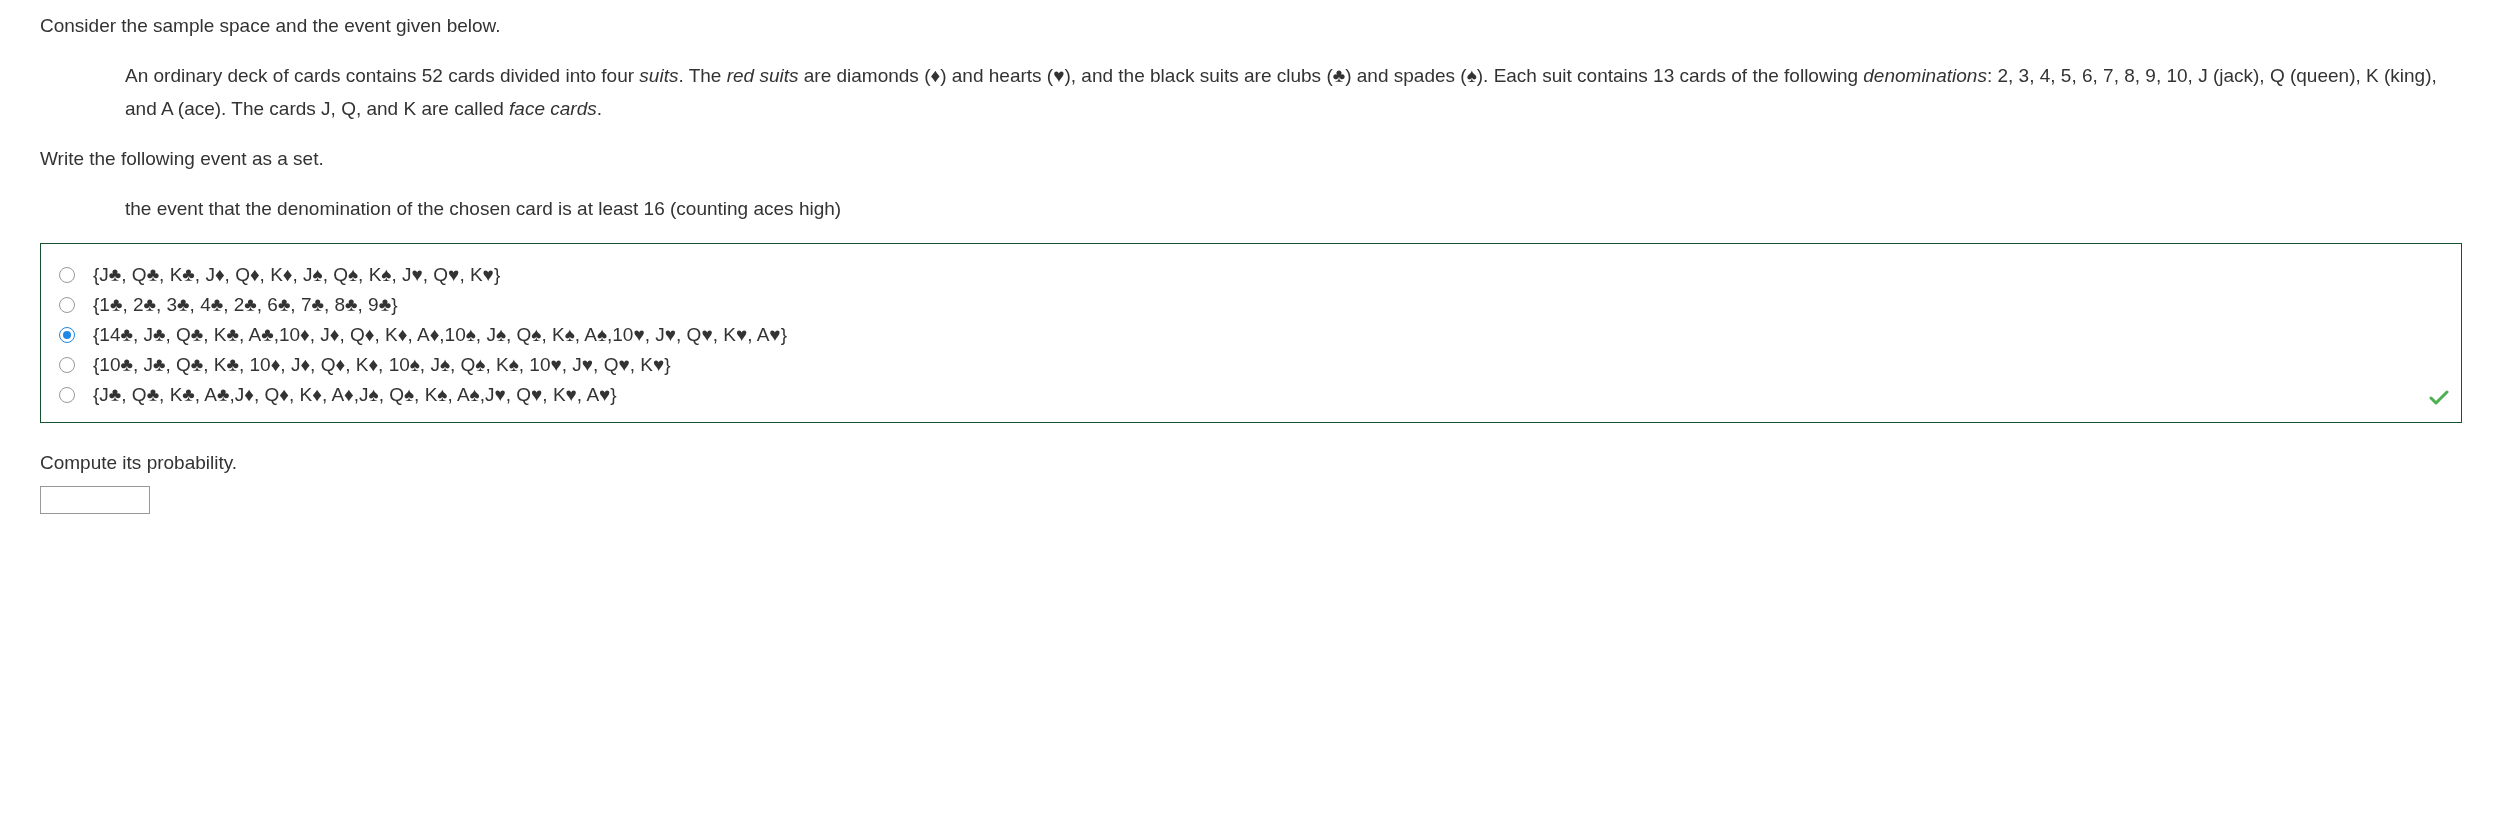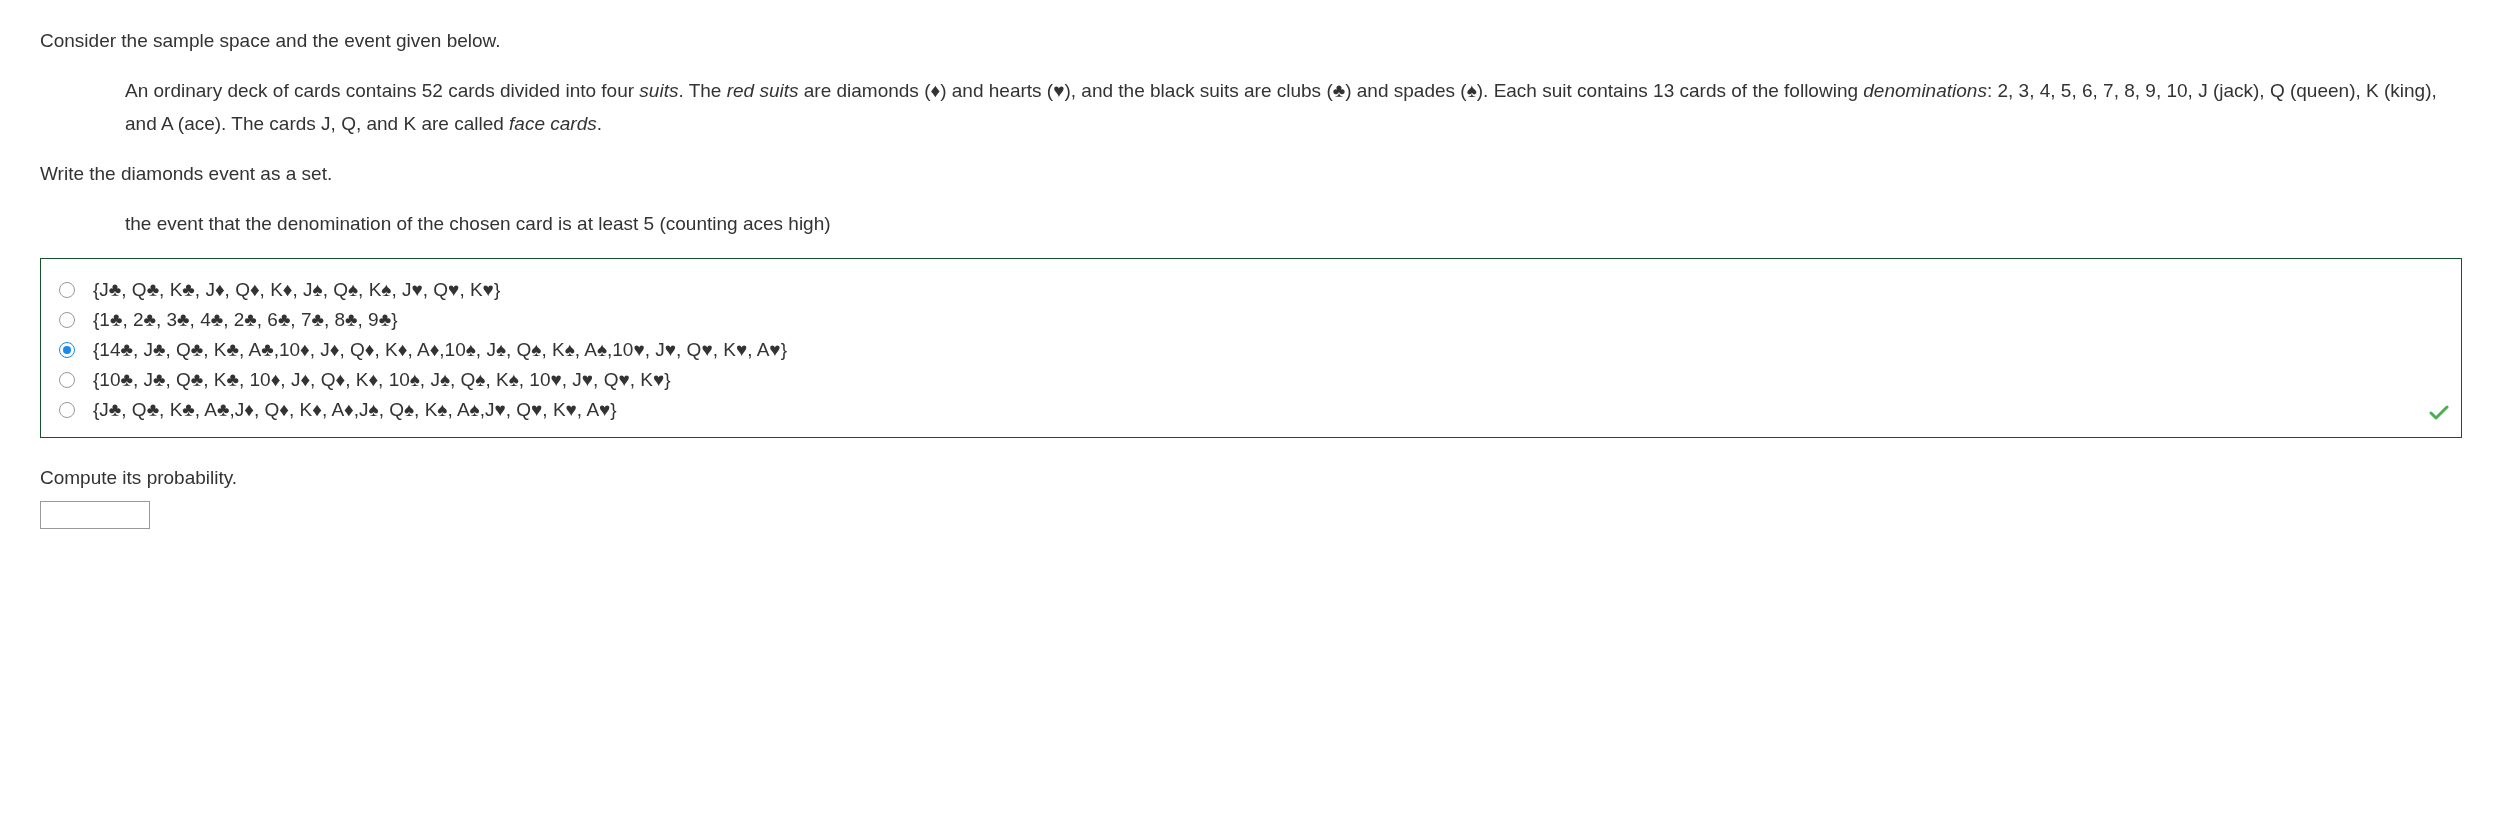--- a/index.html
+++ b/index.html
@@ -5,21 +5,21 @@
     * { box-sizing: border-box; }
     body {
       font-family: Arial, Helvetica, sans-serif;
       font-size: 19px;
       color: #333;
       margin: 0;
       padding: 0;
       background: #fff;
     }
     .page {
-      padding: 25px 40px;
+      padding: 10px 40px;
     }
     .indent {
       margin-left: 85px;
       margin-top: 18px;
       margin-bottom: 18px;
       line-height: 1.8;
     }
     .italic { font-style: italic; }
     .answer-box {
       border: 1px solid #14532d;
@@ -78,23 +78,23 @@
 </head>
 <body>
 
 <div class="page">
   <div class="para">Consider the sample space and the event given below.</div>
 
   <div class="indent para">
     <span>An ordinary deck of cards contains 52 cards divided into four </span><span class="italic">suits</span><span>. The </span><span class="italic">red suits</span><span> are diamonds (</span><span>♦</span><span>) and hearts (</span><span>♥</span><span>), and the black suits are clubs (</span><span>♣</span><span>) and spades (</span><span>♠</span><span>). Each suit contains 13 cards of the following </span><span class="italic">denominations</span><span>: 2, 3, 4, 5, 6, 7, 8, 9, 10, J (jack), Q (queen), K (king), and A (ace). The cards J, Q, and K are called </span><span class="italic">face cards</span><span>.</span>
   </div>
 
-  <div class="para">Write the diamonds event as a set.</div>
+  <div class="para">Write the following event as a set.</div>
 
-  <div class="indent para">the event that the denomination of the chosen card is at least 5 (counting aces high)</div>
+  <div class="indent para">the event that the denomination of the chosen card is at least 16 (counting aces high)</div>
 
   <div class="answer-box">
     <div class="option">
       <div class="radio"></div>
       <div class="option-text">{J♣, Q♣, K♣, J♦, Q♦, K♦, J♠, Q♠, K♠, J♥, Q♥, K♥}</div>
     </div>
     <div class="option">
       <div class="radio"></div>
       <div class="option-text">{1♣, 2♣, 3♣, 4♣, 2♣, 6♣, 7♣, 8♣, 9♣}</div>
     </div>

